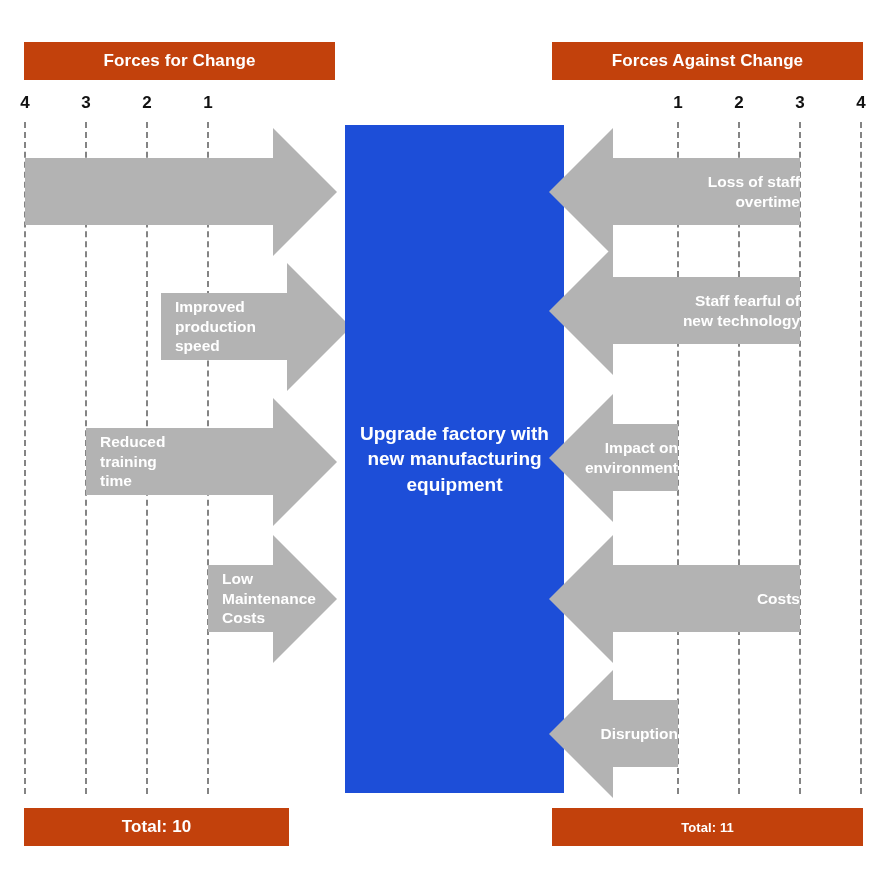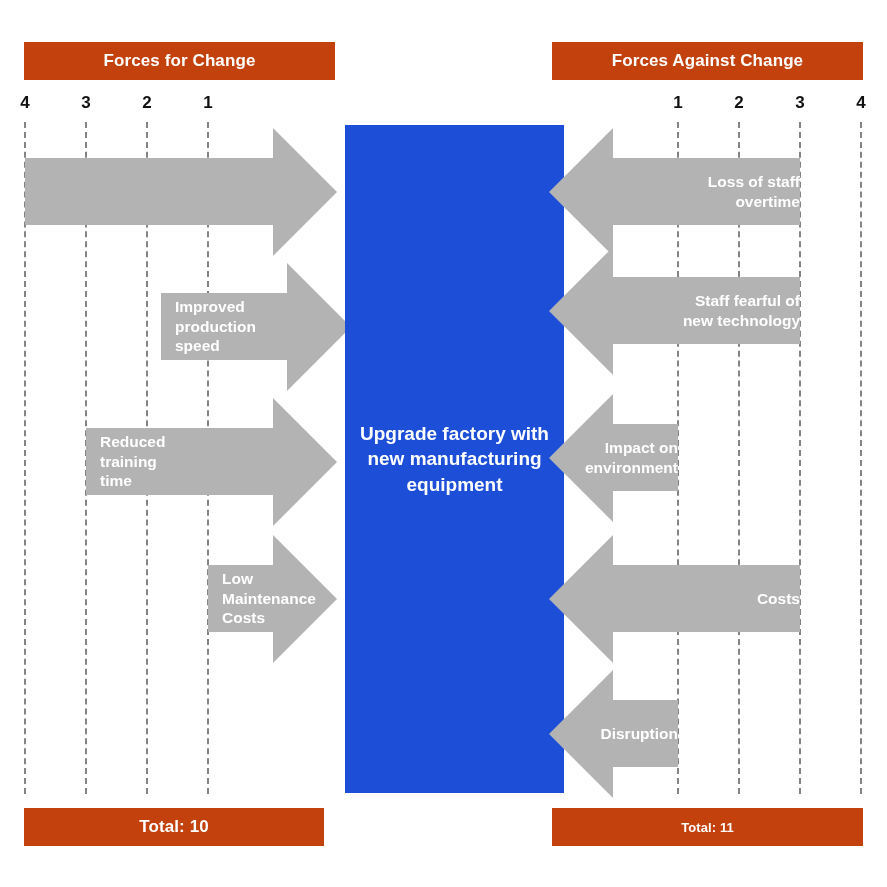--- a/index.html
+++ b/index.html
@@ -14,21 +14,21 @@
   .bar{
     position:absolute;
     background:#c2410c;
     color:#ffffff;
     display:flex;align-items:center;justify-content:center;
     font-weight:bold;
     letter-spacing:.1px;
   }
   #hdr-left   {left:24px;  top:42px;  width:311px; height:38px; font-size:17px;}
   #hdr-right  {left:552px; top:42px;  width:311px; height:38px; font-size:17px;}
-  #ftr-left   {left:24px;  top:808px; width:300px; height:38px; font-size:17px;}
+  #ftr-left   {left:24px;  top:808px; width:265px; height:38px; font-size:17px;}
   #ftr-right  {left:552px; top:808px; width:311px; height:38px; font-size:13px;}
 
   
   .scalenum{
     position:absolute;
     top:93px;
     width:24px;margin-left:-12px;
     text-align:center;
     font-size:17px;font-weight:bold;color:#111111;
   }

